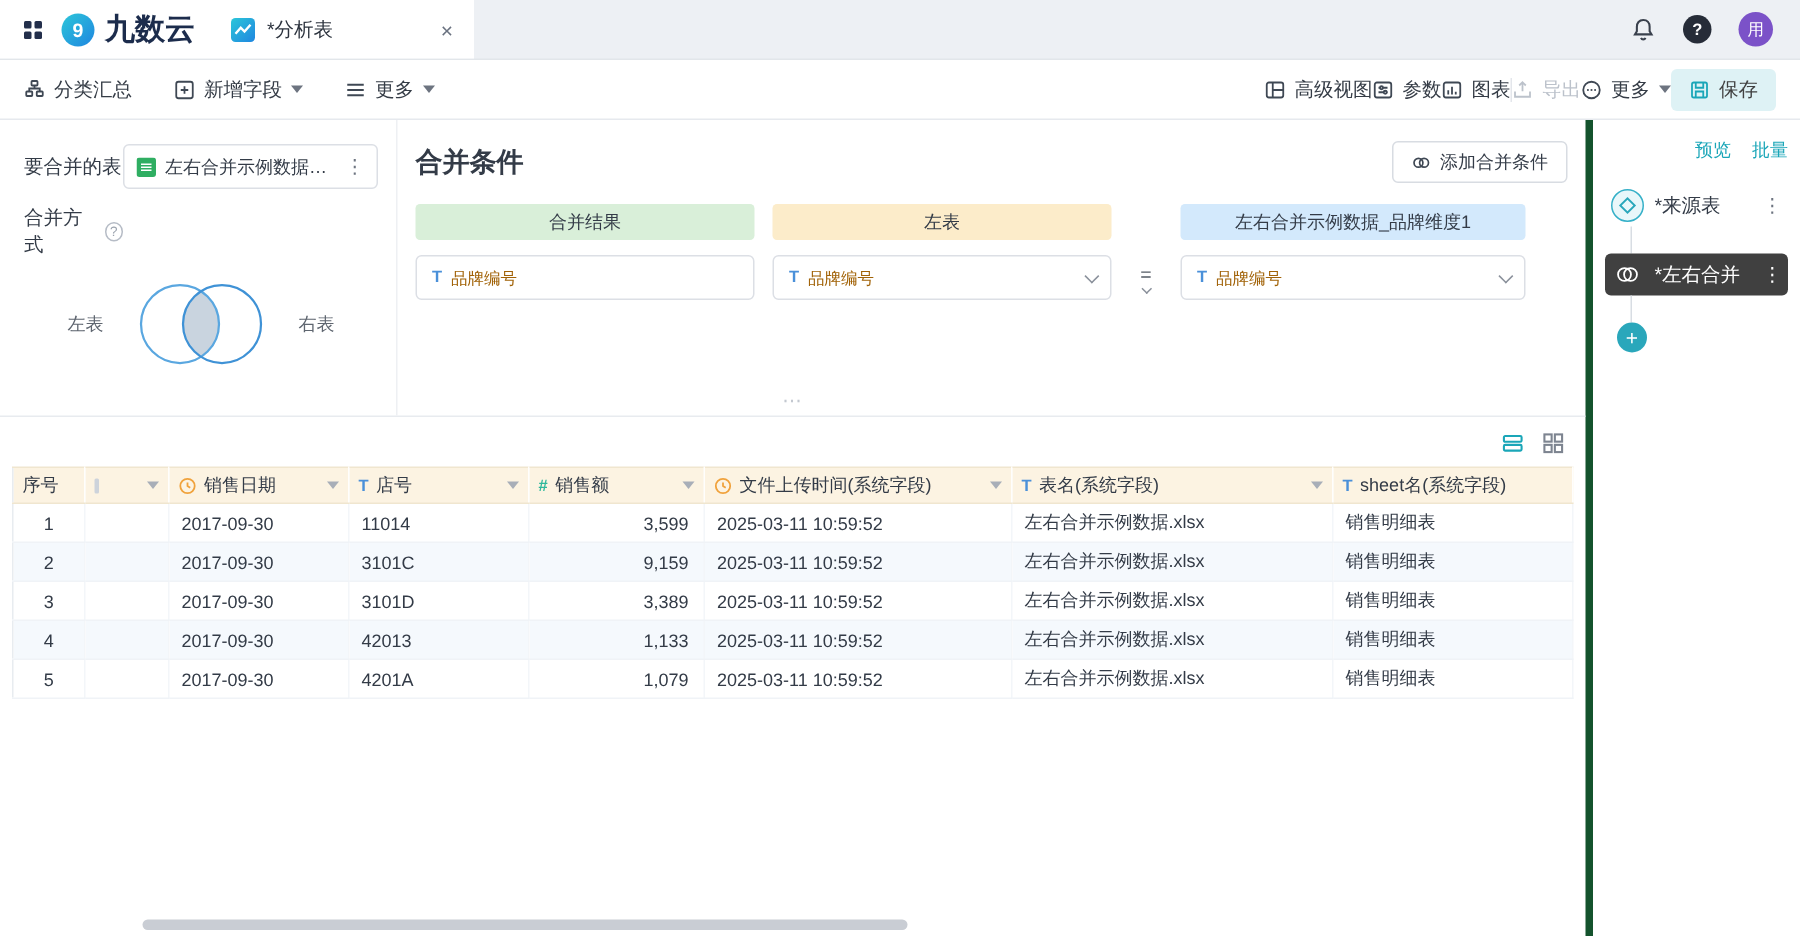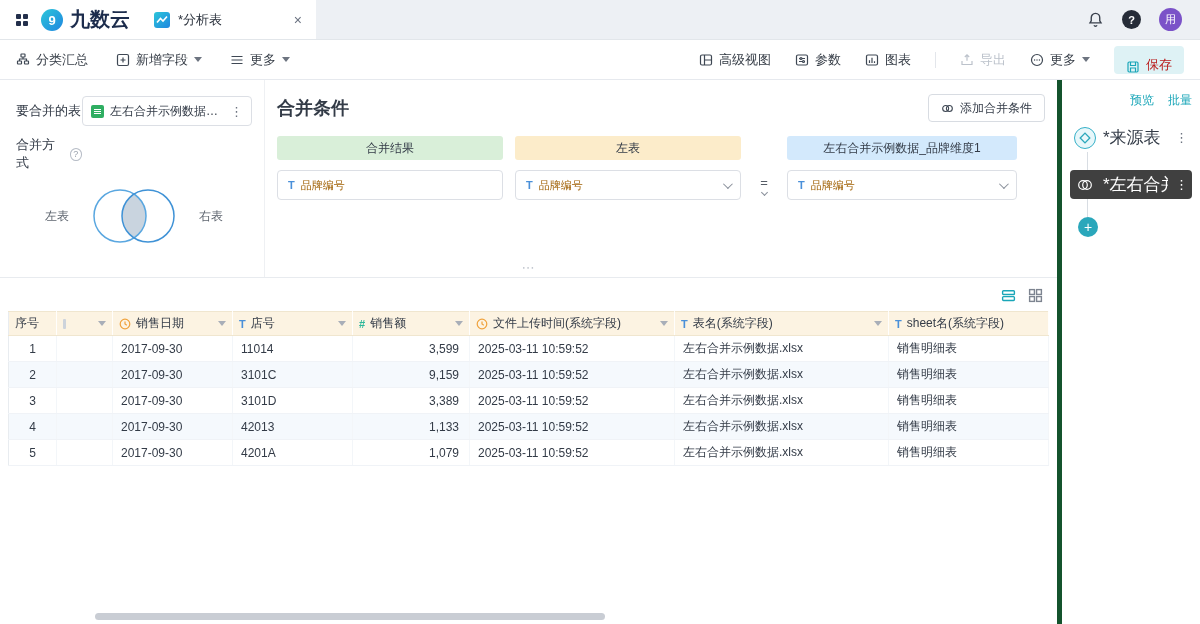--- a/index.html
+++ b/index.html
@@ -17,27 +17,27 @@
   .tab{display:flex;align-items:center;gap:8px;background:#fff;padding:0 14px;min-width:176px;cursor:pointer}
   .tab-label{font-size:13px;color:#2b323d}
   .tab-close{margin-left:auto;color:#6a7280;font-size:14px;line-height:1;cursor:pointer}
   .topbar-right{margin-left:auto;display:flex;align-items:center;gap:18px;padding:0 18px}
   .help-circle{width:19px;height:19px;border-radius:50%;background:#262c38;color:#fff;font-size:11px;font-weight:bold;display:flex;align-items:center;justify-content:center;cursor:pointer}
   .avatar{width:23px;height:23px;border-radius:50%;background:#7b52c8;color:#fff;font-size:11px;display:flex;align-items:center;justify-content:center;cursor:pointer}
 
   
   .toolbar{height:40px;background:#fff;border-bottom:1px solid #e6e9ee;display:flex;align-items:center;padding:0 16px;flex:none}
   .tb-item{display:flex;align-items:center;gap:6px;margin-right:28px;font-size:13px;color:#353c46;cursor:pointer;white-space:nowrap}
-  .tb-right{margin-left:auto;display:flex;align-items:center;gap:24px}
+  .tb-right{margin-left:auto;display:flex;align-items:center;}
   .tb-right .tb-item{margin-right:0}
   .tb-item.disabled{color:#bcc2cb}
   .tb-item.disabled svg{stroke:#bcc2cb}
   .tb-divider{width:1px;height:16px;background:#e3e6eb}
   .caret{width:0;height:0;border-left:4px solid transparent;border-right:4px solid transparent;border-top:5px solid #6d7480;display:inline-block}
-  .save-btn{background:#def2f5;color:#b91c1c;padding:0 12px;height:28px;border-radius:4px;display:flex;gap:6px;align-items:flex-end;font-size:13px;cursor:pointer}
+  .save-btn{background:#def2f5;color:#404040;padding:0 12px;height:28px;border-radius:4px;display:flex;gap:6px;align-items:center;font-size:13px;cursor:pointer}
   .save-btn svg{stroke:#1aa6b8}
   .ic{stroke:#3f4854;fill:none;stroke-width:1.2;flex:none}
 
   
   .main{flex:1;display:flex;min-height:0}
   .content{flex:1;display:flex;flex-direction:column;min-width:0;position:relative}
   .right-panel{width:143px;border-left:5px solid #14532d;flex:none;padding:12px 8px;background:#fff}
 
   
   .upper{height:198px;display:flex;border-bottom:1px solid #e8ebef;flex:none;position:relative}
@@ -81,21 +81,21 @@
   .mini-mark{width:3px;height:10px;background:#cdd3db;border-radius:1px;flex:none}
   .grid-table td{height:26px;padding:0 8px;border-bottom:1px solid #f0f3f7;border-right:1px solid #f3f6f9;color:#333b47;white-space:nowrap;overflow:hidden}
   .grid-table tr.alt td{background:#f5f9fd}
   td.c-idx{text-align:center}
   td.c-num{text-align:right;padding-right:10px}
 
   
   .rp-links{display:flex;justify-content:flex-end;gap:14px;font-size:12px;color:#1aa6b8;margin-bottom:14px}
   .rp-links span{cursor:pointer}
   .rp-node{display:flex;align-items:center;gap:7px;padding:3px 4px;border-radius:4px;cursor:pointer}
-  .rp-node .node-label{font-size:17px;color:#333b47;flex:1;white-space:nowrap;overflow:hidden}
+  .rp-node .node-label{font-size:13px;color:#333b47;flex:1;white-space:nowrap;overflow:hidden}
   .rp-node.selected{background:#404040}
   .rp-node.selected .node-label{color:#fff}
   .rp-node.selected .dots-v{color:#fff}
   .rp-connector{width:1px;height:18px;background:#d8dde3;margin-left:17px}
   .node-badge{width:22px;height:22px;border-radius:50%;display:flex;align-items:center;justify-content:center;flex:none}
   .node-badge.source{background:#e8f7fa;border:1px solid #35b0c8}
   .add-node{width:20px;height:20px;border-radius:50%;background:#2aa7bb;color:#fff;font-size:14px;display:flex;align-items:center;justify-content:center;margin-left:8px;cursor:pointer;line-height:1}
 
   
   .hscroll-thumb{position:absolute;left:95px;bottom:4px;width:510px;height:7px;border-radius:4px;background:#c9cdd4;cursor:pointer}

